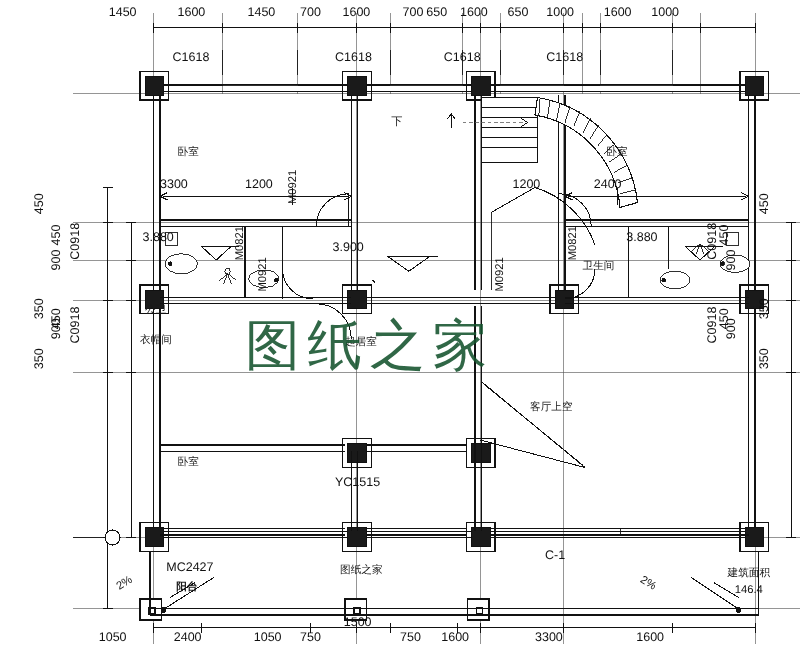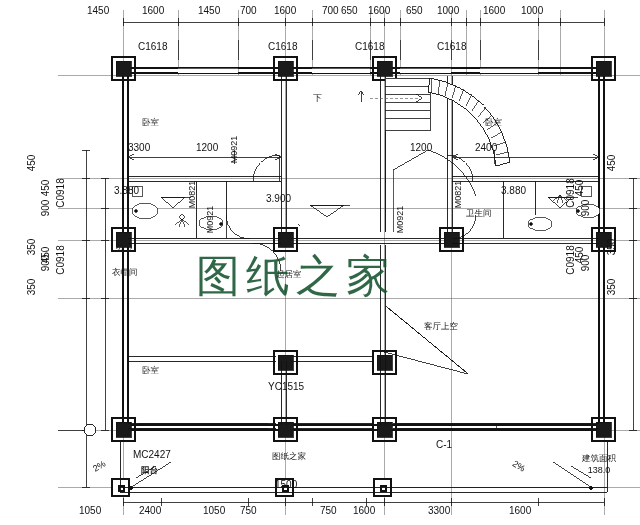--- a/index.html
+++ b/index.html
@@ -421,21 +421,21 @@
 <div class="dim" style="left:138px;top:42px;">C1618</div>
 <div class="dim" style="left:268px;top:42px;">C1618</div>
 <div class="dim" style="left:355px;top:42px;">C1618</div>
 <div class="dim" style="left:437px;top:42px;">C1618</div>
 
 
 <div class="dim" style="left:79px;top:506px;">1050</div>
 <div class="dim" style="left:139px;top:506px;">2400</div>
 <div class="dim" style="left:203px;top:506px;">1050</div>
 <div class="dim" style="left:240px;top:506px;">750</div>
-<div class="dim" style="left:275px;top:480px;">1500</div>
+<div class="dim" style="left:275px;top:494px;">1500</div>
 <div class="dim" style="left:320px;top:506px;">750</div>
 <div class="dim" style="left:353px;top:506px;">1600</div>
 <div class="dim" style="left:428px;top:506px;">3300</div>
 <div class="dim" style="left:509px;top:506px;">1600</div>
 
 
 <div class="dim vert" style="left:12px;top:158px;width:40px;text-align:center;">450</div>
 <div class="dim vert" style="left:26px;top:183px;width:40px;text-align:center;">450</div>
 <div class="dim vert" style="left:26px;top:203px;width:40px;text-align:center;">900</div>
 <div class="dim vert" style="left:26px;top:250px;width:40px;text-align:center;">450</div>
@@ -497,19 +497,19 @@
 
 <div class="lbl cn" style="left:313px;top:94px;font-size:9px;">下</div>
 
 
 <div class="dim" style="left:93px;top:462px;font-size:9px;transform:rotate(-32deg);">2%</div>
 <div class="dim" style="left:512px;top:462px;font-size:9px;transform:rotate(32deg);">2%</div>
 
 
 <div class="area">
   <span class="cn">建筑面积</span><br>
-  <span>138.0</span>
+  <span>146.4</span>
 </div>
 
 
 <div class="wm">图纸之家</div>
 
 </div>
 
 </body></html>

